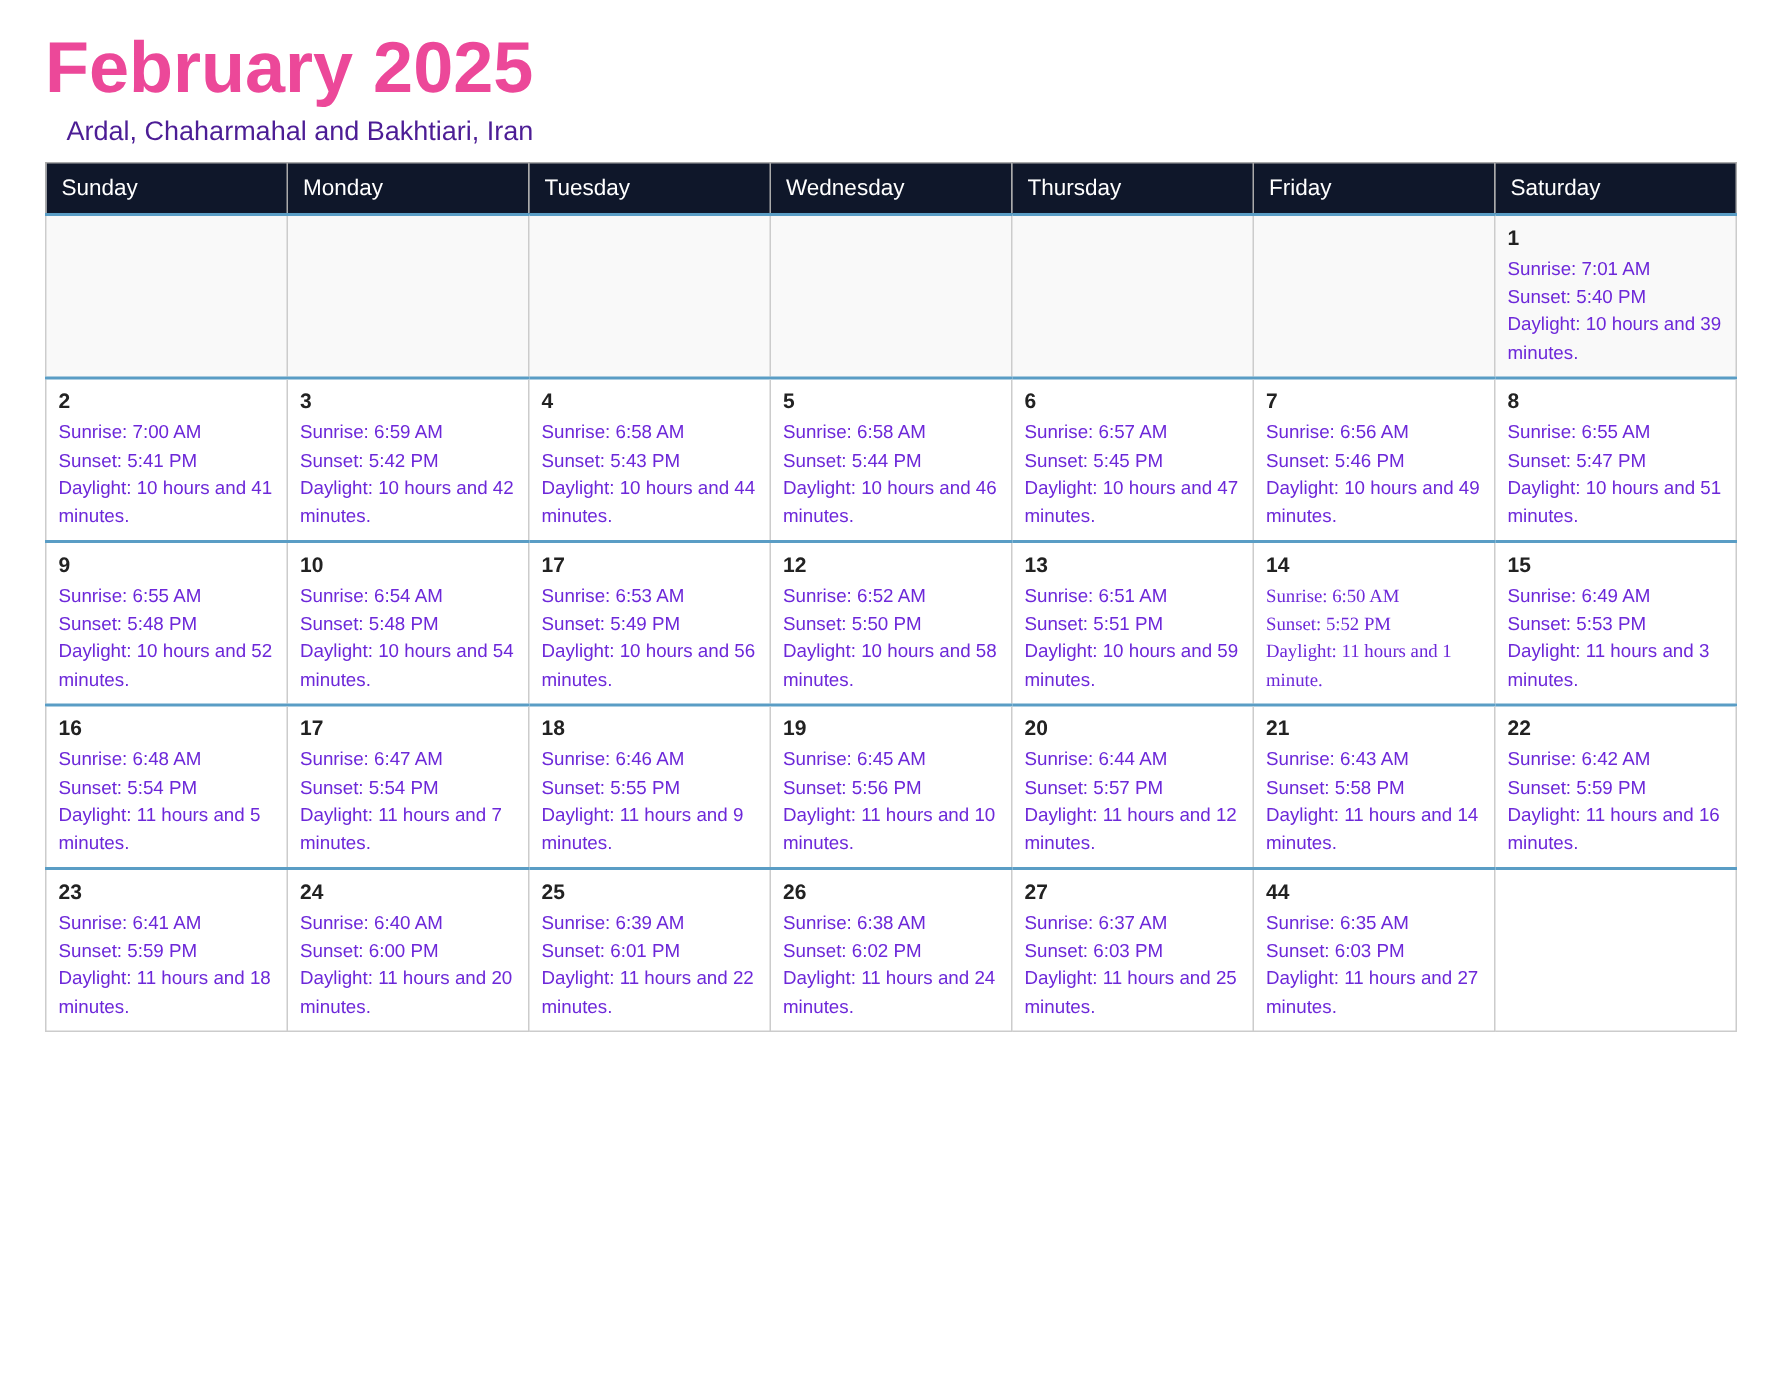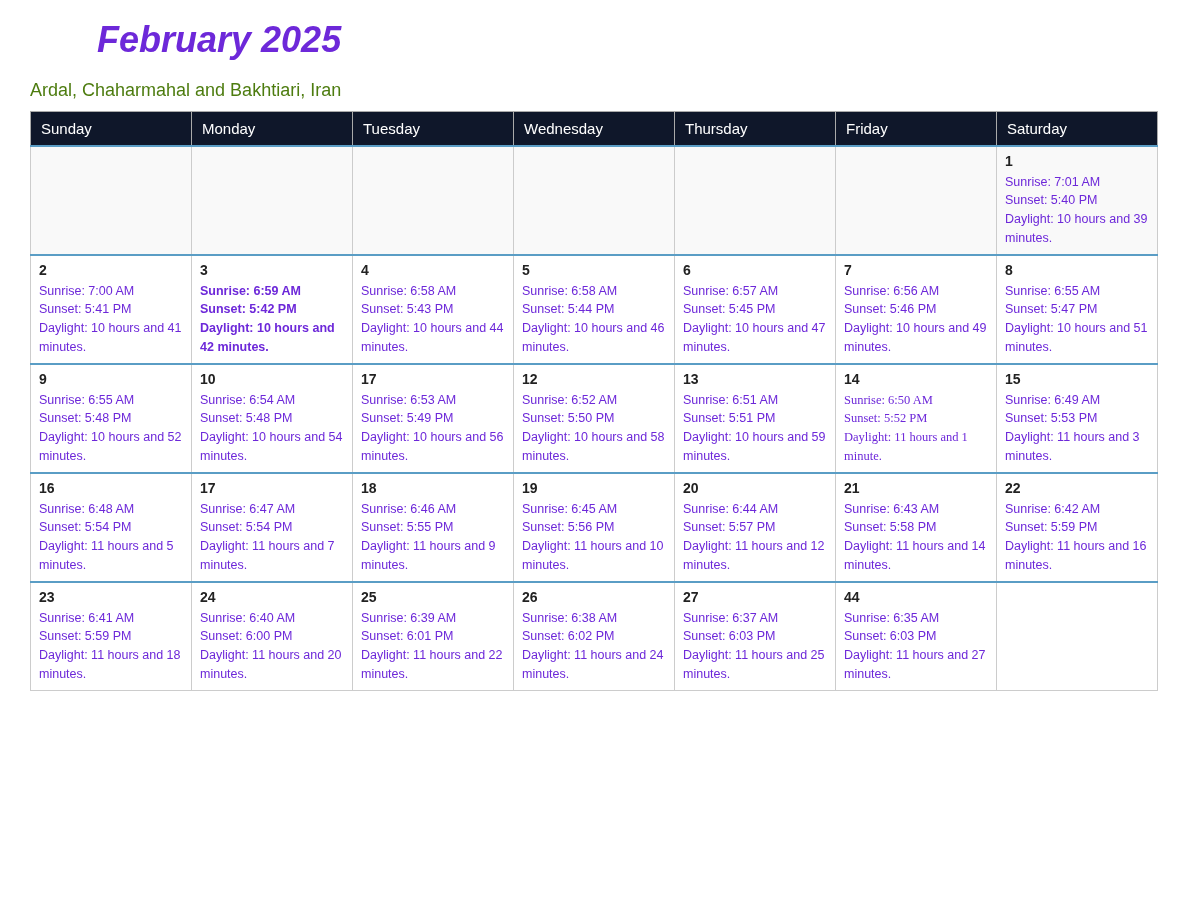--- a/index.html
+++ b/index.html
@@ -41,30 +41,29 @@
       border-left: 10px solid transparent;
       border-right: 10px solid transparent;
       border-top: 18px solid #1a7abf;
       margin-left: 2px;
       margin-top: 2px;
     }
     .title-area {
       text-align: right;
     }
     .month-title {
-      font-size: 36px;
+      font-size: 48px;
       font-weight: bold;
-      color: #6d28d9;
+      color: #ec4899;
       line-height: 1.1;
-      font-style: italic;
     }
     .subtitle {
       font-size: 18px;
-      color: #4d7c0f;
-      margin-top: 20px;
+      color: #4c1d95;
+      margin-top: 4px;
     }
     .calendar {
       width: 100%;
       border-collapse: collapse;
       margin-top: 10px;
     }
     .calendar th {
       background-color: #0f172a;
       color: #fff;
       padding: 8px 10px;
@@ -143,21 +142,21 @@
       </tr>
       <tr>
         <td>
           <span class="day-number">2</span>
           <div class="day-info" style="white-space: pre-line;">Sunrise: 7:00 AM
 Sunset: 5:41 PM
 Daylight: 10 hours and 41 minutes.</div>
         </td>
         <td>
           <span class="day-number">3</span>
-          <div class="day-info" style="white-space: pre-line; font-weight: bold;">Sunrise: 6:59 AM
+          <div class="day-info" style="white-space: pre-line;">Sunrise: 6:59 AM
 Sunset: 5:42 PM
 Daylight: 10 hours and 42 minutes.</div>
         </td>
         <td>
           <span class="day-number">4</span>
           <div class="day-info" style="white-space: pre-line;">Sunrise: 6:58 AM
 Sunset: 5:43 PM
 Daylight: 10 hours and 44 minutes.</div>
         </td>
         <td>

